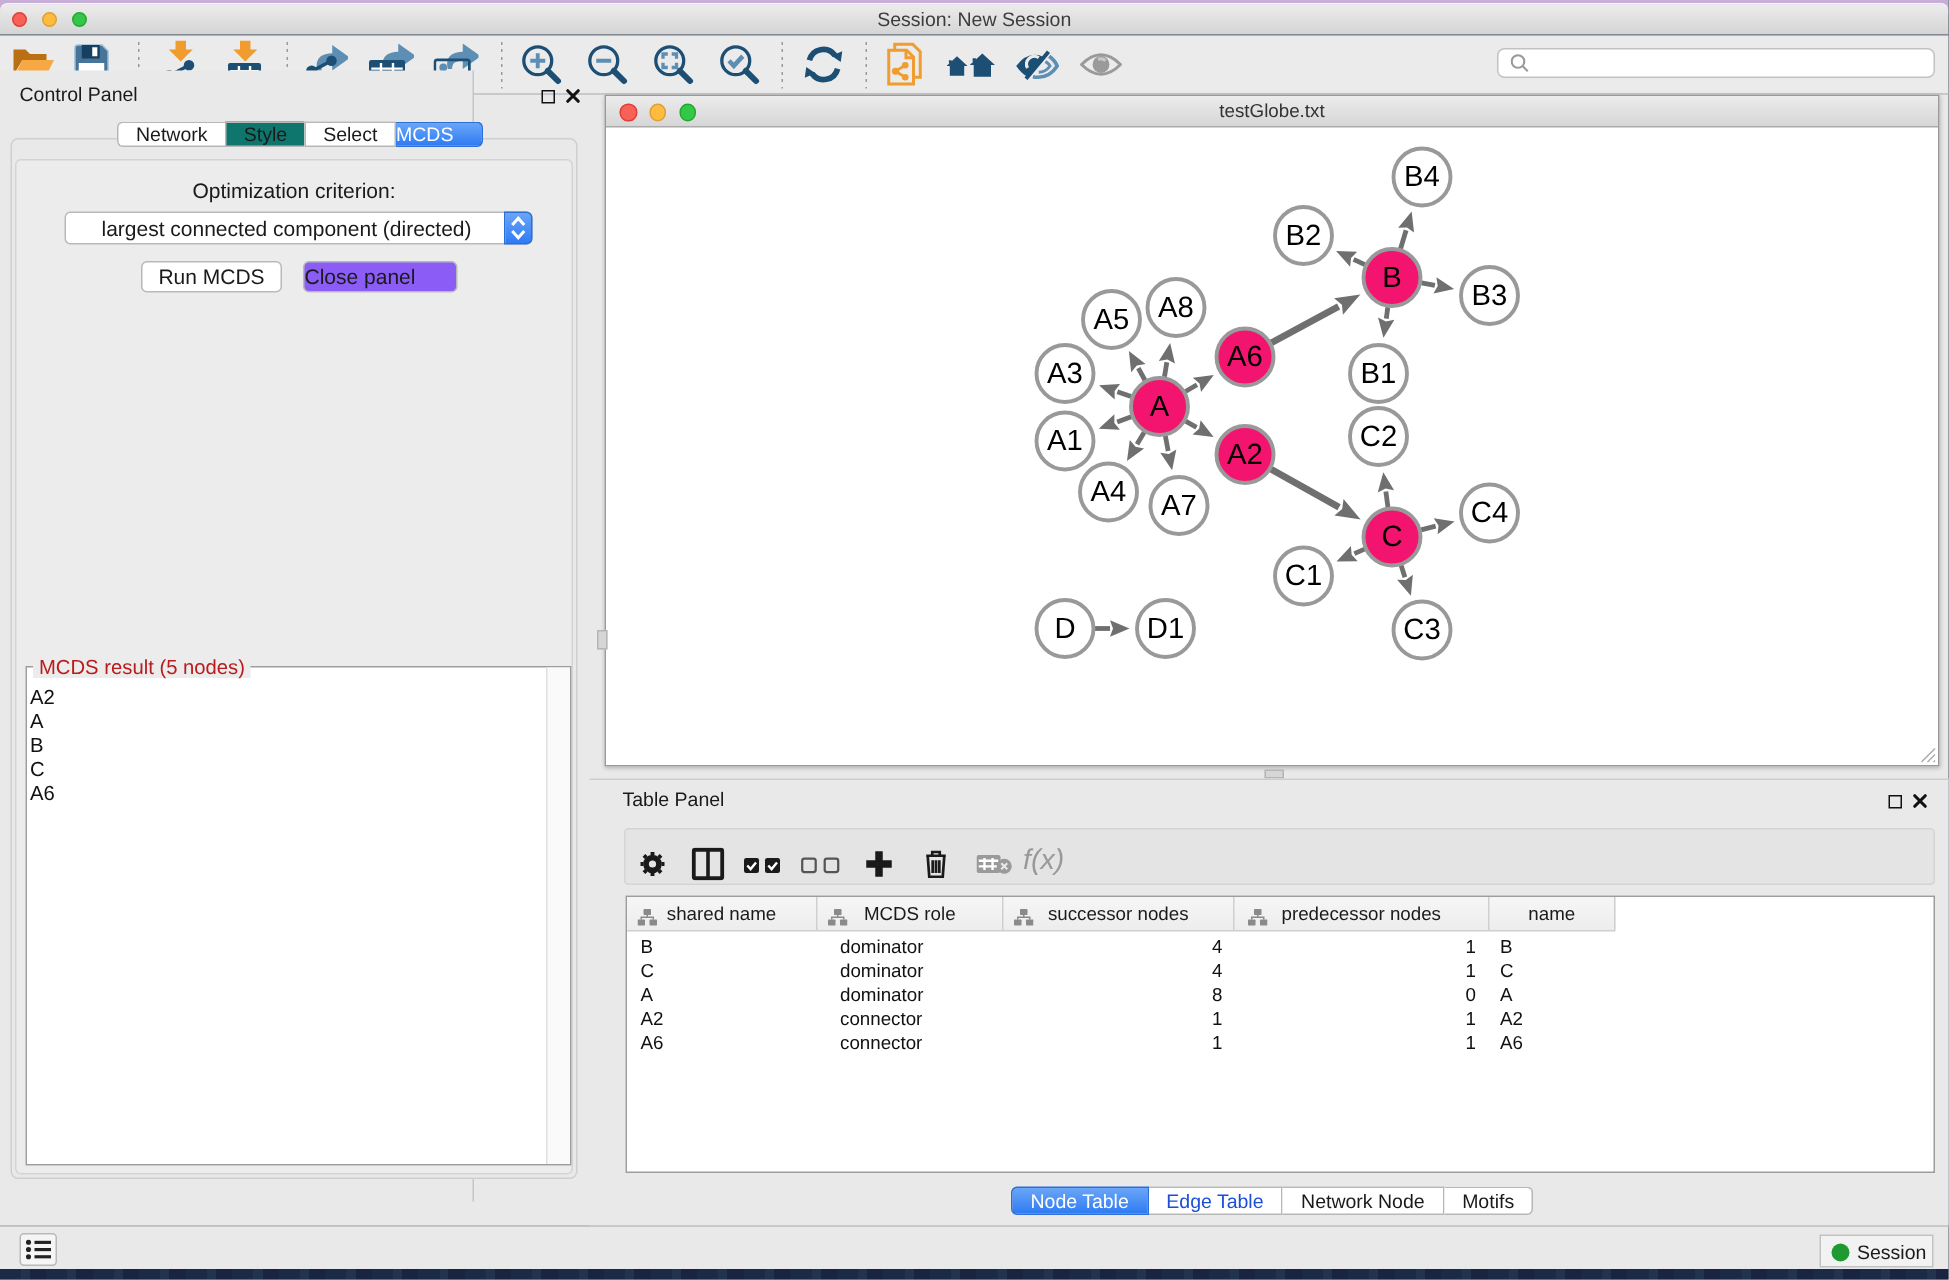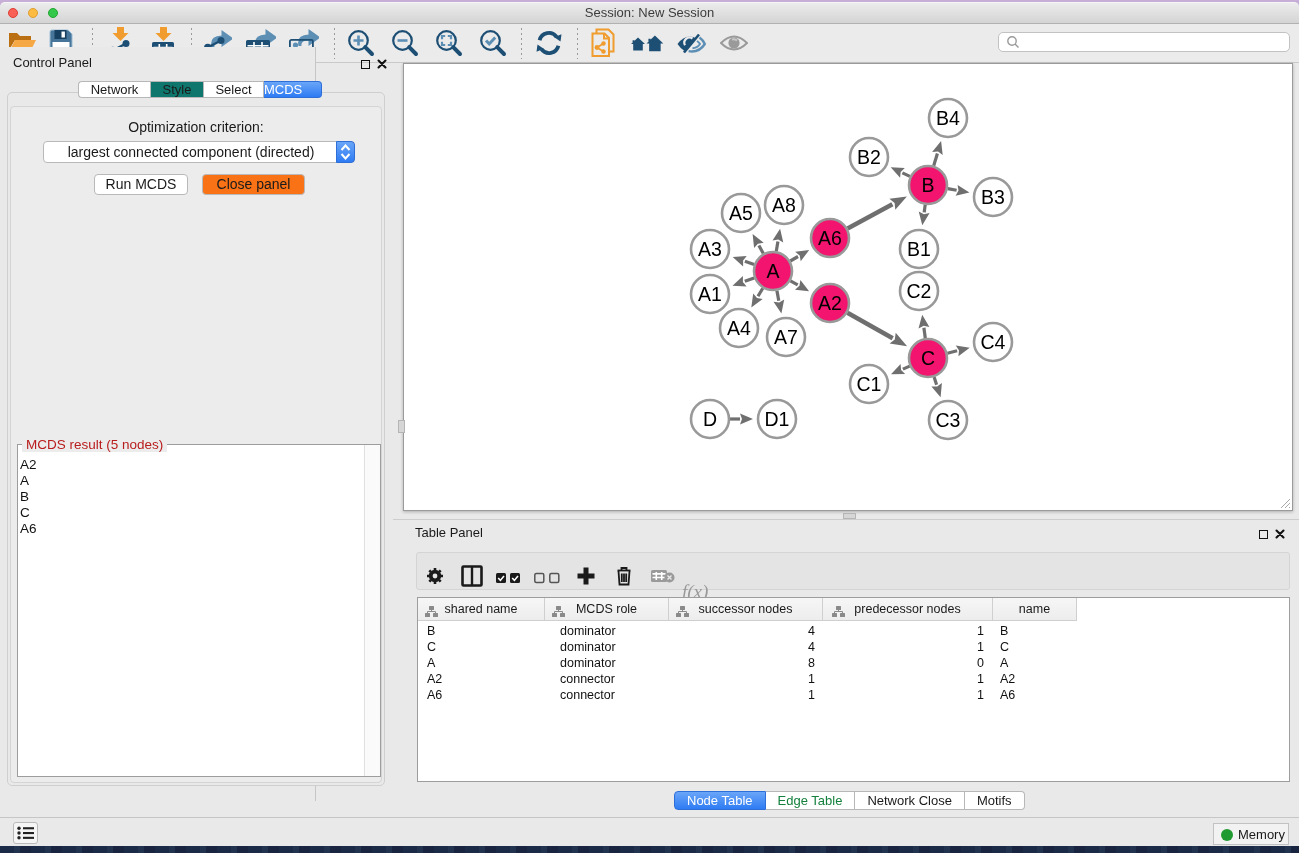--- a/index.html
+++ b/index.html
@@ -179,29 +179,35 @@
     <div class="abs" style="right:-1px;top:-1px;width:19px;height:22px;background:linear-gradient(#6aa6f8,#2e7bf3);border-radius:0 4px 4px 0;border:1px solid #2e6ed8">
       <svg width="11" height="16" viewBox="0 0 11 16" style="position:absolute;left:3px;top:2px">
           <path d="M1.5 6 L5.5 1.5 L9.5 6 M1.5 10 L5.5 14.5 L9.5 10" stroke="#fff" stroke-width="2" fill="none"></path>
         </svg>
     </div>
   </div>
 
   <div class="abs" style="left:0;top:72px;width:392px;text-align:center;font-size:14px;color:#1a1a1a">Optimization criterion:</div>
 
   <div class="abs" style="left:94px;top:127px;width:94px;height:21px;background:#fff;border:1px solid #b9b9b9;border-radius:4px;text-align:center;font-size:14px;line-height:19px;color:#1a1a1a">Run MCDS</div>
-  <div class="abs" style="left:202px;top:127px;width:103px;height:21px;background:#f97316;border:1px solid #b9b9b9;border-radius:4px;text-align:center;font-size:14px;line-height:19px;color:#1a1a1a">Close panel</div>
+  <div class="abs" style="left:202px;top:127px;width:103px;height:21px;background:#8b5cf6;border:1px solid #b9b9b9;border-radius:4px;font-size:14px;line-height:19px;color:#1a1a1a">Close panel</div>
 
   <div class="abs" style="left:17px;top:397px;width:364px;height:333px;background:#fff;border:1px solid #9d9d9d;"></div>
   <div class="abs" style="left:22px;top:390px;background:#ececec;padding:0 4px;font-size:13.5px;color:#b91c1c">MCDS result (5 nodes)</div>
   <div class="abs" style="left:20px;top:410px;font-size:13.5px;color:#111;line-height:16px">A2<br>A<br>B<br>C<br>A6</div>
   <div class="abs" style="left:364px;top:398px;width:16px;height:331px;background:#fafafa;border-left:1px solid #e0e0e0"></div>
 </div>
 
 <div class="abs" style="left:403px;top:63px;width:890px;height:448px;background:#fff;border:1px solid #9a9a9a;box-shadow:0 1px 3px rgba(0,0,0,0.25)">
+  <div class="abs" style="left:0;top:0;width:100%;height:21px;background:linear-gradient(#ececec,#d6d6d6);border-bottom:1px solid #aaa">
+    <div class="abs" style="left:0;top:0;width:100%;text-align:center;font-size:12.5px;color:#333;line-height:21px">testGlobe.txt</div>
+    <div style="position:absolute;left:9.3px;top:5.3px;width:11.4px;height:11.4px;border-radius:50%;background:#f96157;border:1px solid #de3f34;box-sizing:border-box"></div>
+      <div style="position:absolute;left:29.000000000000004px;top:5.3px;width:11.4px;height:11.4px;border-radius:50%;background:#fdbc40;border:1px solid #de9f34;box-sizing:border-box"></div>
+      <div style="position:absolute;left:48.699999999999996px;top:5.3px;width:11.4px;height:11.4px;border-radius:50%;background:#34c84a;border:1px solid #24a732;box-sizing:border-box"></div>
+  </div>
   <svg class="abs" style="left:0;top:21px" width="888" height="425" viewBox="0 0 888 425">
 <line x1="359.3" y1="168.5" x2="354.9" y2="160.4" stroke="#6f6f6f" stroke-width="3.2"></line>
       <polygon points="348.6,149.0 359.7,157.7 353.9,158.7 350.1,163.1" fill="#6f6f6f"></polygon>
 <line x1="372.3" y1="166.3" x2="373.9" y2="156.5" stroke="#6f6f6f" stroke-width="3.2"></line>
       <polygon points="376.1,143.7 379.3,157.4 374.2,154.6 368.5,155.6" fill="#6f6f6f"></polygon>
 <line x1="350.1" y1="179.4" x2="340.9" y2="176.2" stroke="#6f6f6f" stroke-width="3.2"></line>
       <polygon points="328.7,171.9 342.7,171.0 339.1,175.6 339.1,181.4" fill="#6f6f6f"></polygon>
 <line x1="350.2" y1="192.9" x2="340.8" y2="196.3" stroke="#6f6f6f" stroke-width="3.2"></line>
       <polygon points="328.5,200.8 338.9,191.1 338.9,197.0 342.6,201.5" fill="#6f6f6f"></polygon>
 <line x1="358.8" y1="203.2" x2="354.0" y2="211.2" stroke="#6f6f6f" stroke-width="3.2"></line>
@@ -335,21 +341,21 @@
         </g>
       </svg></div>
   <div class="abs" style="left:258px;top:49px"><svg width="24" height="14" viewBox="0 0 24 14" style="">
         <g transform="translate(0,1)">
           <rect x="0" y="0" width="16" height="12" rx="1.5" fill="#9a9a9a"></rect>
 <path d="M1.5 3.84 h13 M1.5 7.5600000000000005 h13 M5.3 2 v8 M10.7 2 v8" stroke="#fff" stroke-width="1.6" fill="none"></path>
         </g>
 <circle cx="18.5" cy="8.5" r="5" fill="#9a9a9a"></circle>
 <path d="M16.5 6.5 l4 4 M20.5 6.5 l-4 4" stroke="#e9e9e9" stroke-width="1.4"></path>
       </svg></div>
-  <div class="abs" style="left:289px;top:61px;font-family:Liberation Serif, serif;font-style:italic;font-size:19px;color:#999">f(x)</div>
+  <div class="abs" style="left:289px;top:43px;font-family:Liberation Sans, sans-serif;font-style:italic;font-size:19px;color:#999">f(x)</div>
 
   <div class="abs" style="left:24px;top:77px;width:873px;height:185px;background:#fff;border:1px solid #9d9d9d">
     <div style="position:relative;height:23px;width:659px;background:linear-gradient(#f6f6f6,#ededed);border-bottom:1px solid #cfcfcf;display:flex;font-size:12.5px;color:#1a1a1a">
       <div style="position:relative;width:127px;border-right:1px solid #cfcfcf;text-align:center;line-height:22px"><span style="position:absolute;left:7px;top:5px"><svg width="13" height="12" viewBox="0 0 13 12">
               <g fill="#8a8a8a">
                 <rect x="4" y="0" width="5" height="4" rx="0.5"></rect>
                 <rect x="0" y="7" width="5" height="4" rx="0.5"></rect>
                 <rect x="8" y="7" width="5" height="4" rx="0.5"></rect>
                 <path d="M6.5 4 v2 M2.5 7 v-1.5 h8 v1.5" stroke="#8a8a8a" stroke-width="1" fill="none"></path>
               </g>
@@ -415,38 +421,38 @@
       <div style="width:154px;text-align:right;padding-right:8px">1</div>
       <div style="width:170px;text-align:right;padding-right:9px">1</div>
       <div style="width:84px;padding-left:7px">A6</div>
     </div>
 
     </div>
   </div>
 
   <div class="abs" style="left:281px;top:271px;height:19px;display:flex;font-size:13px">
     <div style="background:linear-gradient(#6aa6f8,#2e7bf3);border:1px solid #2e6ed8;border-radius:4px 0 0 4px;padding:0 12px;line-height:17px;color:#fff">Node Table</div>
-    <div style="background:#fff;border:1px solid #b7b7b7;border-left:none;padding:0 12px;line-height:17px;color:#15803d">Edge Table</div>
-    <div style="background:#fff;border:1px solid #b7b7b7;border-left:none;padding:0 12px;line-height:17px;color:#1a1a1a">Network Close</div>
+    <div style="background:#fff;border:1px solid #b7b7b7;border-left:none;padding:0 12px;line-height:17px;color:#1d4ed8">Edge Table</div>
+    <div style="background:#fff;border:1px solid #b7b7b7;border-left:none;padding:0 12px;line-height:17px;color:#1a1a1a">Network Node</div>
     <div style="background:#fff;border:1px solid #b7b7b7;border-left:none;border-radius:0 4px 4px 0;padding:0 12px;line-height:17px;color:#1a1a1a">Motifs</div>
   </div>
 </div>
 
 <div class="abs" style="left:0;top:817px;width:1299px;height:29px;background:#e9e9e9;border-top:1px solid #c6c6c6">
   <div class="abs" style="left:13px;top:4px;width:25px;height:22px;background:#f5f5f5;border:1px solid #b9b9b9;border-radius:3px">
       <svg style="position:absolute;left:3px;top:3px" width="18" height="14" viewBox="0 0 18 14">
         <g fill="#222">
           <circle cx="2" cy="2.2" r="1.7"></circle>
           <circle cx="2" cy="7" r="1.7"></circle>
           <circle cx="2" cy="11.8" r="1.7"></circle>
 <rect x="6" y="1.2" width="11" height="2.1"></rect>
           <rect x="6" y="6" width="11" height="2.1"></rect>
           <rect x="6" y="10.8" width="11" height="2.1"></rect>
         </g>
       </svg>
     </div>
   <div class="abs" style="left:1213px;top:5px;width:76px;height:22px;background:#f2f2f2;border:1px solid #c2c2c2;">
     <div style="position:absolute;left:7px;top:5px;width:12px;height:12px;border-radius:50%;background:#1f9a31"></div>
-    <div style="position:absolute;left:24px;top:0;font-size:13px;line-height:21px;color:#1a1a1a">Memory</div>
+    <div style="position:absolute;left:24px;top:0;font-size:13px;line-height:21px;color:#1a1a1a">Session</div>
   </div>
 </div>
 
 <div class="abs" style="left:0;top:846px;width:1299px;height:7px;background:repeating-linear-gradient(90deg,#1b2a47 0 14px,#22334f 14px 20px,#182440 20px 31px)"></div>
 
 </body></html>

